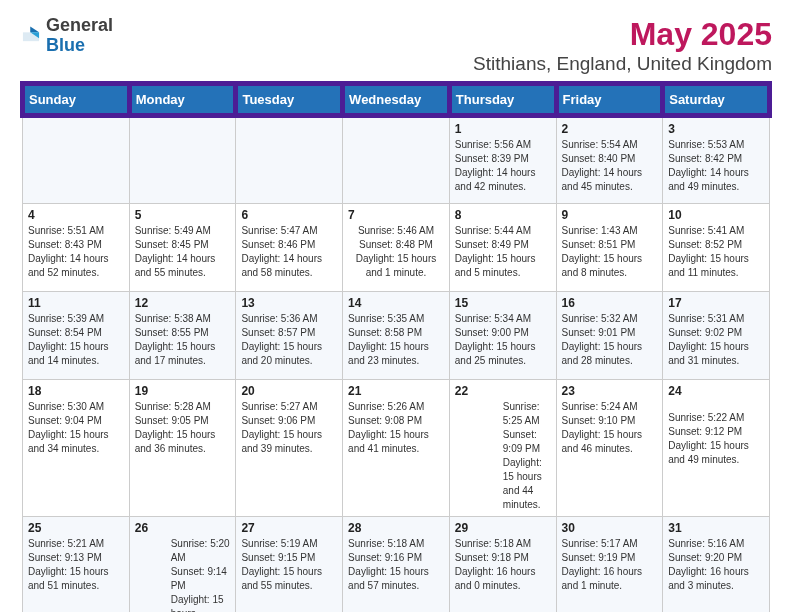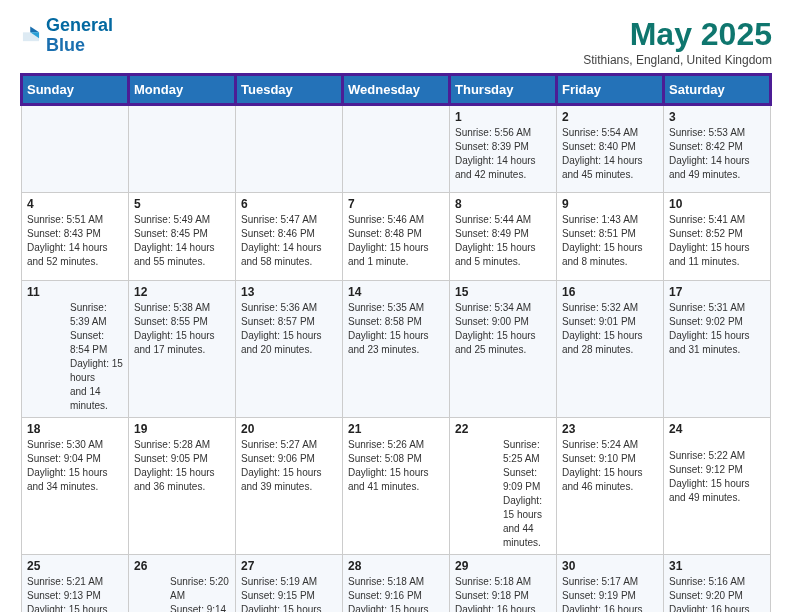--- a/index.html
+++ b/index.html
@@ -22,51 +22,51 @@
     .logo {
       display: flex;
       align-items: center;
       gap: 4px;
     }
     .logo-text {
       font-size: 18px;
       font-weight: bold;
       line-height: 1.1;
     }
-    .logo-general { color: #0369a1; }
+    .logo-general { color: #404040; }
     .logo-blue { color: #1a6faf; }
     .logo-icon {
       width: 22px;
       height: 22px;
     }
     .title-block {
       text-align: right;
     }
     .main-title {
       font-size: 32px;
       font-weight: bold;
-      color: #0f766e;
+      color: #be185d;
     }
     .subtitle {
-      font-size: 12px;
+      font-size: 19px;
       color: #444;
     }
     table {
       width: 100%;
       border-collapse: collapse;
       table-layout: fixed;
     }
     thead tr th {
       background-color: #2472b8;
       color: #fff;
       font-size: 13px;
       font-weight: bold;
       padding: 6px 4px;
       text-align: left;
-      border: 3px solid #4c1d95;
+      border: 5px solid #4c1d95;
     }
     tbody tr td {
       border: 1px solid #ccc;
       vertical-align: top;
       padding: 4px 5px;
       font-size: 10.5px;
       color: #222;
       background: #fff;
       min-height: 80px;
       height: 88px;
@@ -169,21 +169,21 @@
           </td>
           <td>
             <span class="day-number">6</span>
             <div class="cell-content" style="white-space: pre-line;">Sunrise: 5:47 AM
 Sunset: 8:46 PM
 Daylight: 14 hours
 and 58 minutes.</div>
           </td>
           <td>
             <span class="day-number">7</span>
-            <div class="cell-content" style="white-space: pre-line;">Sunrise: 5:46 AM
+            <div class="cell-content" style="white-space: pre-line; text-align: center;">Sunrise: 5:46 AM
 Sunset: 8:48 PM
 Daylight: 15 hours
 and 1 minute.</div>
           </td>
           <td>
             <span class="day-number">8</span>
             <div class="cell-content" style="white-space: pre-line;">Sunrise: 5:44 AM
 Sunset: 8:49 PM
 Daylight: 15 hours
 and 5 minutes.</div>
@@ -199,21 +199,21 @@
             <span class="day-number">10</span>
             <div class="cell-content" style="white-space: pre-line;">Sunrise: 5:41 AM
 Sunset: 8:52 PM
 Daylight: 15 hours
 and 11 minutes.</div>
           </td>
         </tr>
         <tr>
           <td>
             <span class="day-number">11</span>
-            <div class="cell-content" style="white-space: pre-line; margin-left: 43px;">Sunrise: 5:39 AM
+            <div class="cell-content" style="white-space: pre-line;">Sunrise: 5:39 AM
 Sunset: 8:54 PM
 Daylight: 15 hours
 and 14 minutes.</div>
           </td>
           <td>
             <span class="day-number">12</span>
             <div class="cell-content" style="white-space: pre-line;">Sunrise: 5:38 AM
 Sunset: 8:55 PM
 Daylight: 15 hours
 and 17 minutes.</div>
@@ -272,21 +272,21 @@
           <td>
             <span class="day-number">20</span>
             <div class="cell-content" style="white-space: pre-line;">Sunrise: 5:27 AM
 Sunset: 9:06 PM
 Daylight: 15 hours
 and 39 minutes.</div>
           </td>
           <td>
             <span class="day-number">21</span>
             <div class="cell-content" style="white-space: pre-line;">Sunrise: 5:26 AM
-Sunset: 5:08 PM
+Sunset: 9:08 PM
 Daylight: 15 hours
 and 41 minutes.</div>
           </td>
           <td>
             <span class="day-number">22</span>
             <div class="cell-content" style="white-space: pre-line; margin-left: 48px;">Sunrise: 5:25 AM
 Sunset: 9:09 PM
 Daylight: 15 hours
 and 44 minutes.</div>
           </td>

